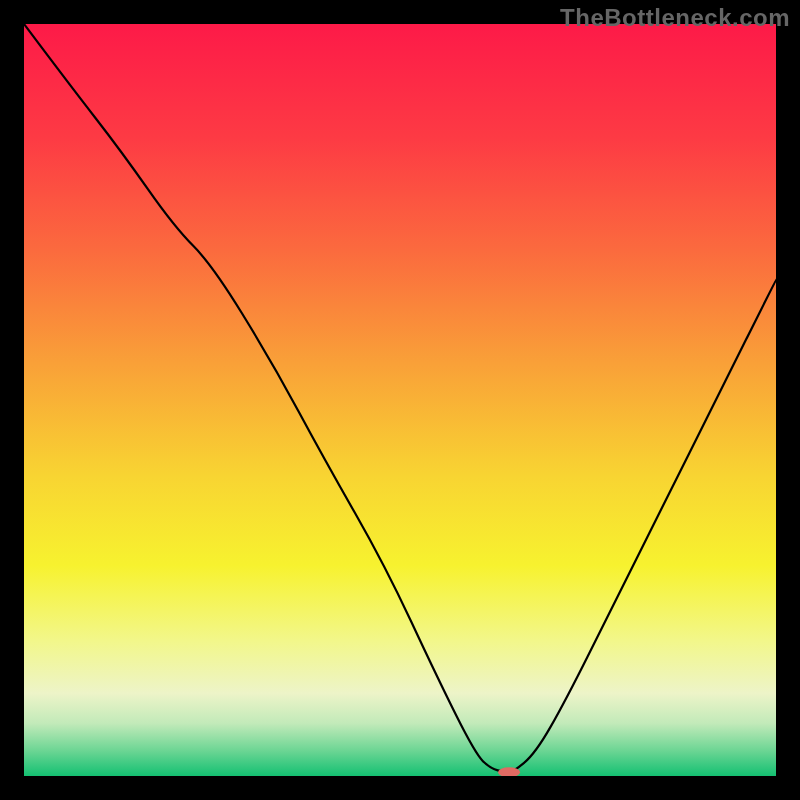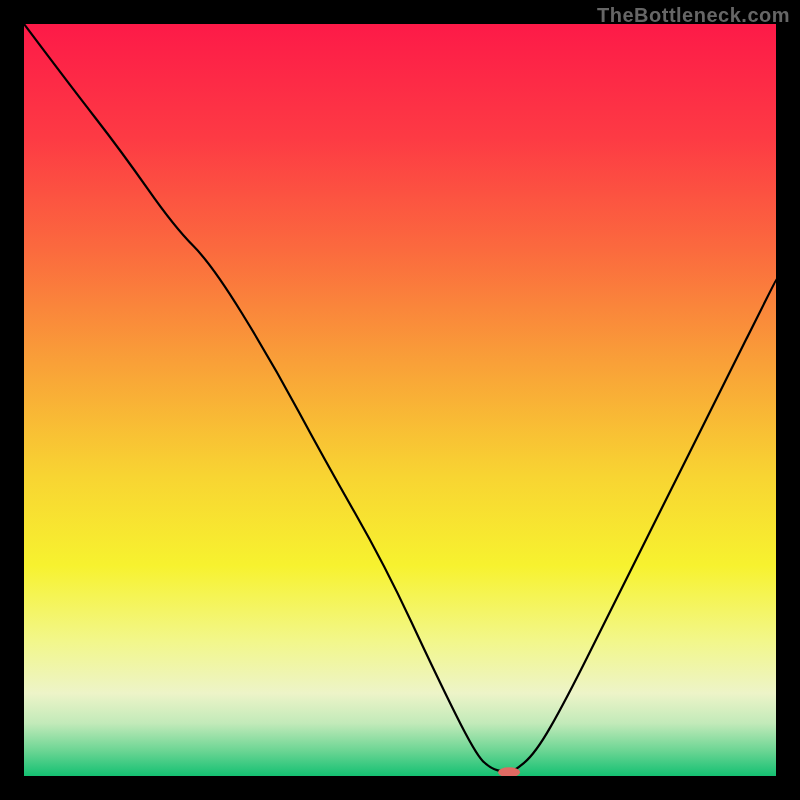--- a/index.html
+++ b/index.html
@@ -15,21 +15,21 @@
     width: 800px;
     height: 800px;
     background: #000;
     position: relative;
   }
   .watermark {
     position: absolute;
     top: 4px;
     right: 10px;
     color: #666;
-    font-size: 20px;
+    font-size: 24px;
     font-weight: bold;
     z-index: 5;
     letter-spacing: 0.5px;
   }
   .plot {
     position: absolute;
     left: 24px;
     top: 24px;
     width: 752px;
     height: 752px;

